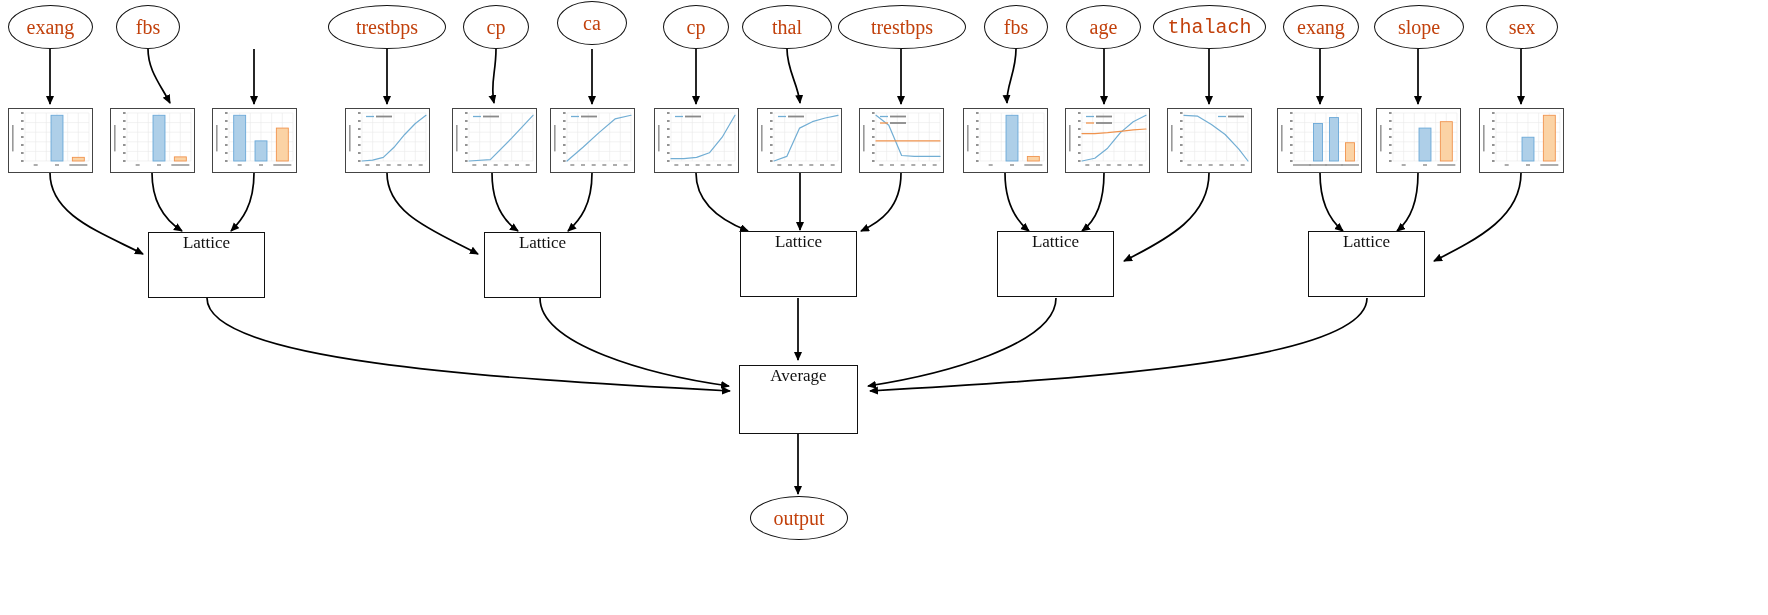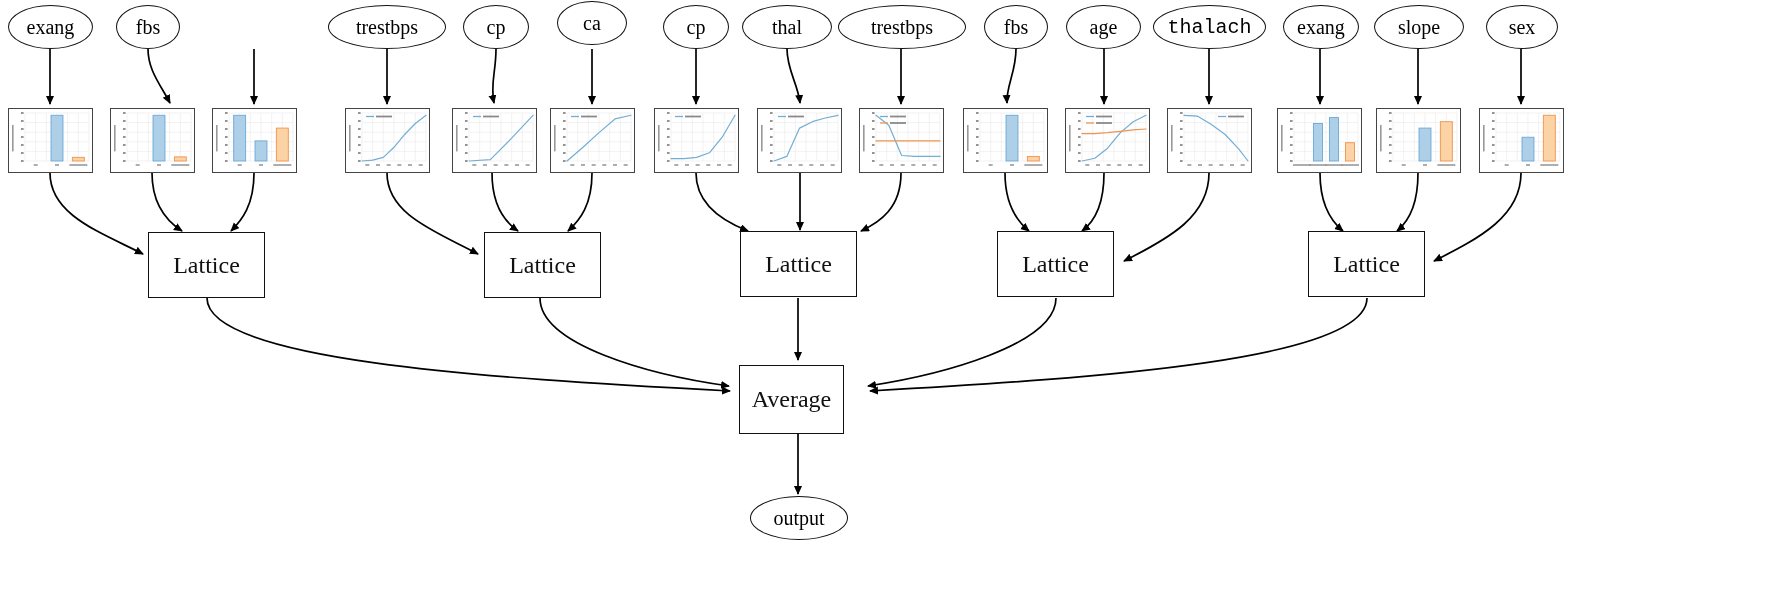--- a/index.html
+++ b/index.html
@@ -3,26 +3,26 @@
 <meta charset="utf-8">
 <style>
   html,body{margin:0;padding:0;background:#ffffff;}
   body{width:1768px;height:615px;font-family:"Liberation Serif",serif;overflow:hidden;}
   #stage{position:relative;width:1768px;height:615px;}
   svg.edges{position:absolute;left:0;top:0;width:1768px;height:615px;pointer-events:none;}
 
   .node-ellipse{
     position:absolute;border:1.4px solid #111;border-radius:50%;
     background:#fff;display:flex;align-items:center;justify-content:center;
-    font-size:20px;color:#000000;box-sizing:border-box;
+    font-size:20px;color:#c2410c;box-sizing:border-box;
   }
   .box-node{
     position:absolute;border:1.6px solid #111;background:#fff;
-    display:flex;align-items:center;justify-content:center;
-    font-size:24px;color:#111;box-sizing:border-box;
+    display:flex;justify-content:center;
+    font-size:17px;color:#111;box-sizing:border-box;
   }
   .plot{
     position:absolute;border:1.3px solid #444;background:#fff;
     box-sizing:border-box;overflow:hidden;
   }
   .plot svg{display:block;}
 </style>
 </head>
 <body>
 
@@ -656,21 +656,21 @@
   <div class="box-node" style="left:740px;top:231px;width:117px;height:66px;">
     <span>Lattice</span>
   </div>
   <div class="box-node" style="left:997px;top:231px;width:117px;height:66px;">
     <span>Lattice</span>
   </div>
   <div class="box-node" style="left:1308px;top:231px;width:117px;height:66px;">
     <span>Lattice</span>
   </div>
 
-  <div class="box-node" style="left:739px;top:365px;width:105px;height:69px;">
+  <div class="box-node" style="left:739px;top:365px;width:119px;height:69px;">
     <span>Average</span>
   </div>
 
   <div class="node-ellipse" style="left:750px;top:496px;width:98px;height:44px;text-align:right;">
     <span>output</span>
   </div>
 
 </div>
 
 </body></html>

